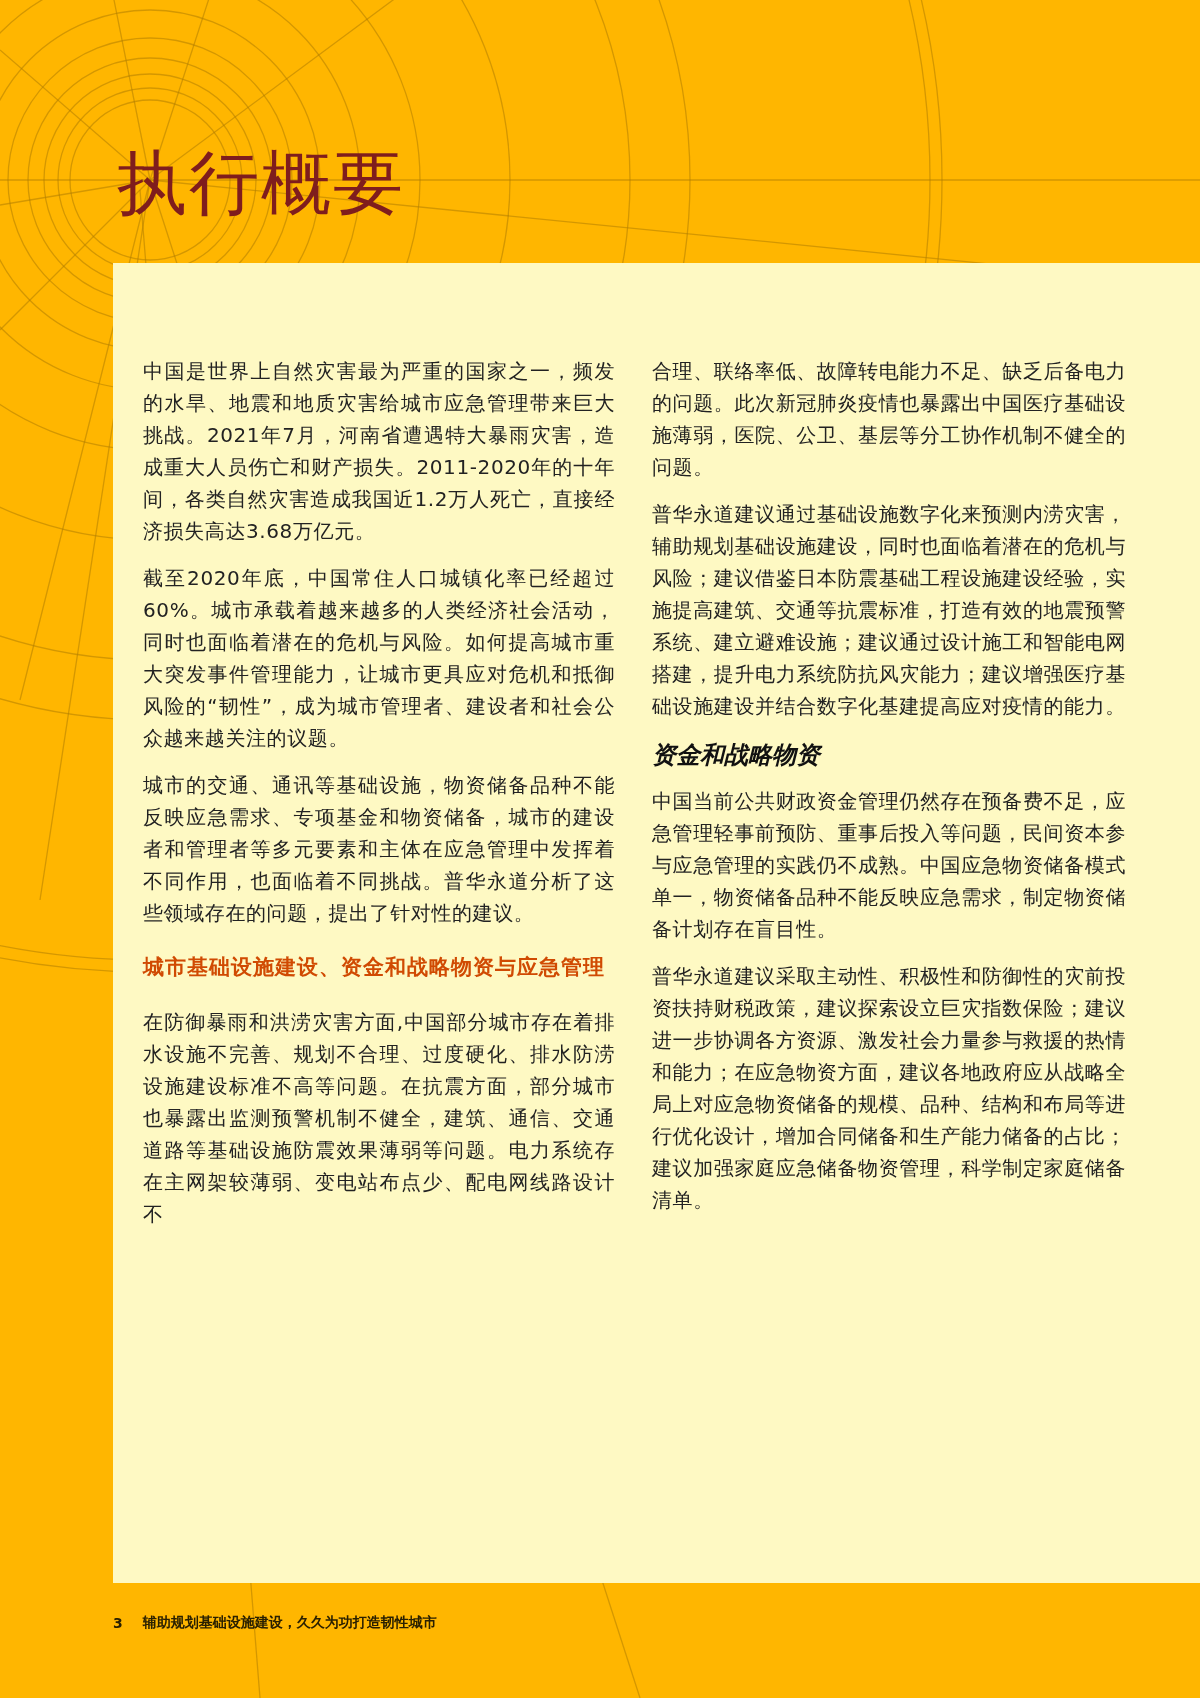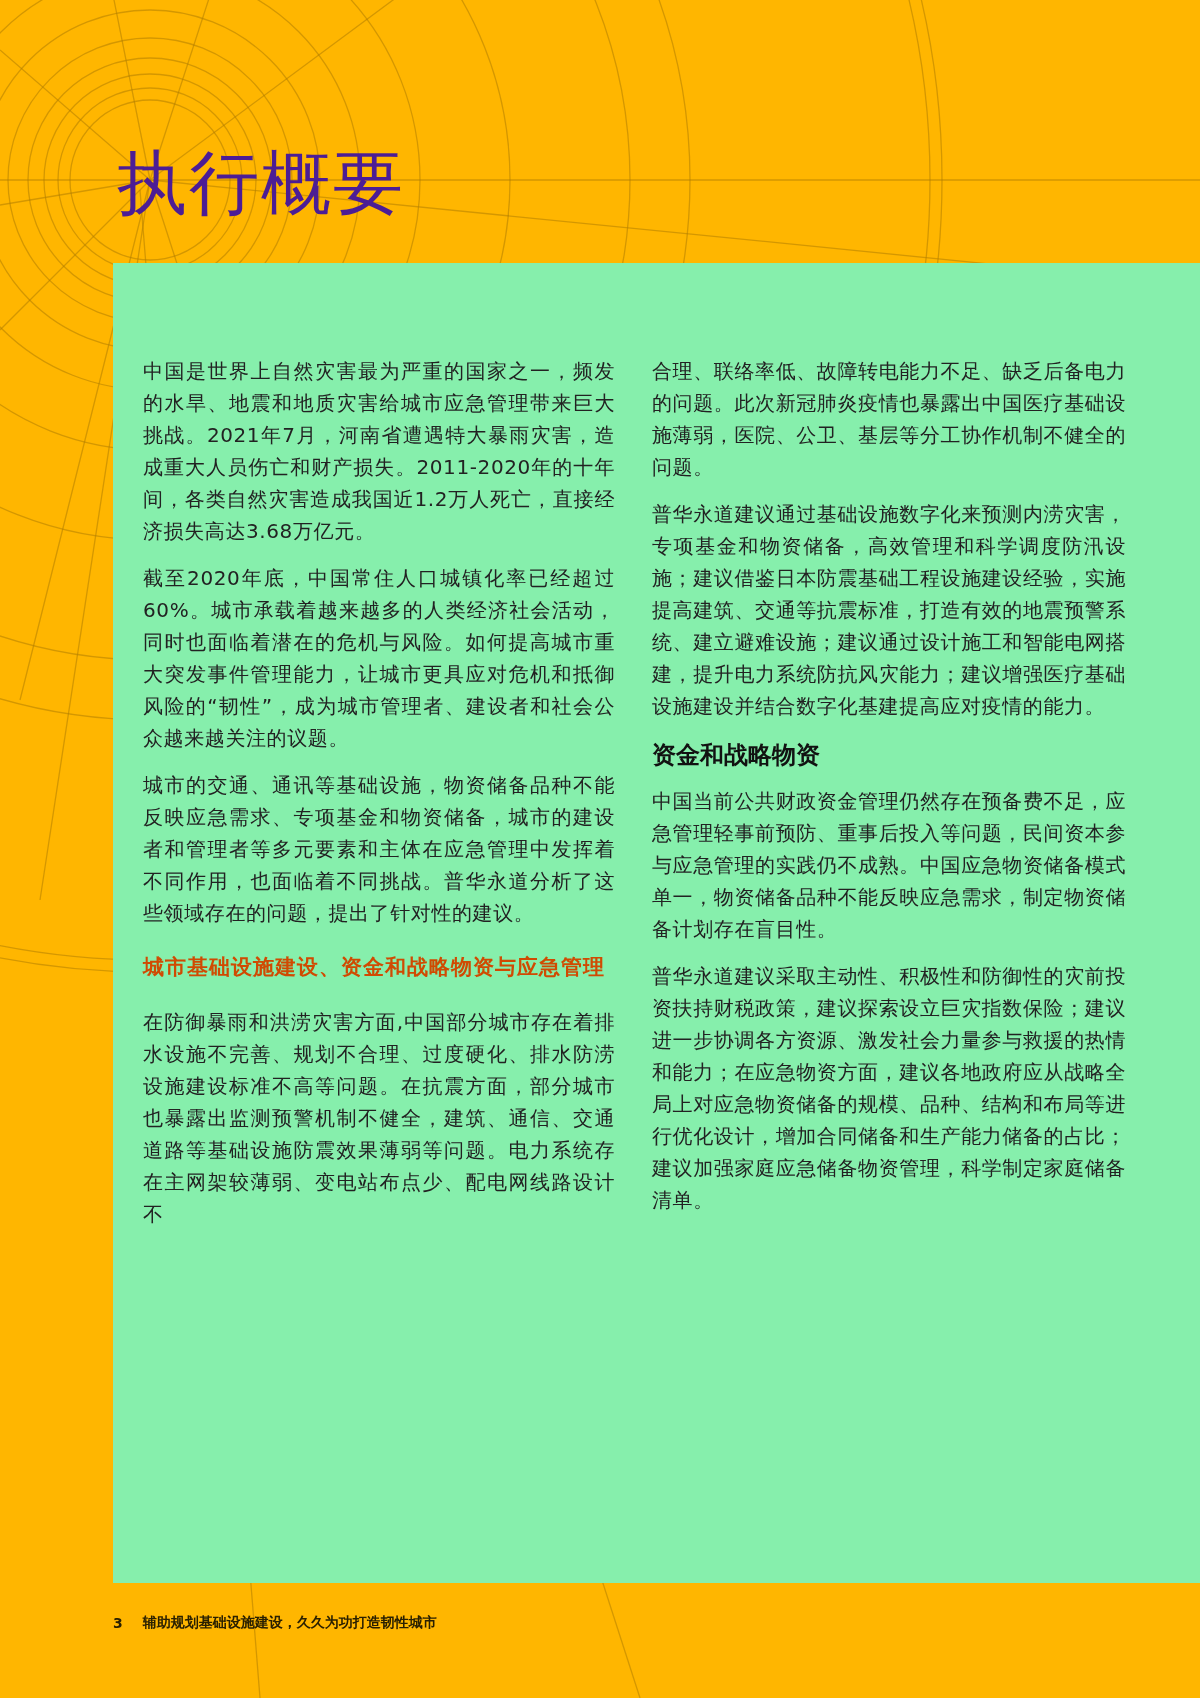--- a/index.html
+++ b/index.html
@@ -6,40 +6,40 @@
   body {
     width: 1200px; height: 1698px; position: relative; overflow: hidden;
     background: #FFB600;
     font-family: "DejaVu Sans", "Liberation Sans", sans-serif;
     color: #1a1a1a;
   }
   .bg-pattern { position: absolute; left: 0; top: 0; width: 1200px; height: 1698px; }
   .page-title {
     position: absolute; left: 117px; top: 148px; margin: 0;
     font-family: "DejaVu Serif", "Liberation Serif", serif;
-    font-size: 70px; font-weight: normal; letter-spacing: 2px; color: #4c1d95;
+    font-size: 70px; font-weight: normal; letter-spacing: 2px; color: #7f1d1d;
     line-height: 1;
   }
   .content-panel {
     position: absolute; left: 113px; top: 263px; width: 1087px; height: 1320px;
-    background: #86efac;
+    background: #fef9c3;
   }
   .col { position: absolute; top: 92px; }
   .col-left { left: 30px; width: 472px; }
   .col-right { left: 539px; width: 474px; }
   .col p {
     margin: 0 0 15px 0; font-size: 20px; line-height: 32px; color: #222;
     text-align: justify; letter-spacing: 0.6px;
   }
   .section-heading {
     margin: 4px 0 16px 0; font-size: 21px; line-height: 46px; font-weight: bold;
     color: #D04A02; letter-spacing: 1px;
   }
   .subheading {
-    margin: 2px 0 12px 0; font-size: 24px; line-height: 36px; font-weight: bold; color: #111;
+    margin: 2px 0 12px 0; font-size: 24px; line-height: 36px; font-weight: bold; color: #111; font-style: italic;
   }
   .footer {
     position: absolute; left: 113px; top: 1614px; font-size: 14px; font-weight: bold; color: #2a2000;
     display: flex; gap: 20px; align-items: center;
   }
 </style>
 </head>
 <body>
 
 <svg class="bg-pattern" viewBox="0 0 1200 1698" xmlns="http://www.w3.org/2000/svg">
@@ -78,21 +78,21 @@
   <section class="col col-left">
     <p>中国是世界上自然灾害最为严重的国家之一，频发的水旱、地震和地质灾害给城市应急管理带来巨大挑战。2021年7月，河南省遭遇特大暴雨灾害，造成重大人员伤亡和财产损失。2011-2020年的十年间，各类自然灾害造成我国近1.2万人死亡，直接经济损失高达3.68万亿元。</p>
     <p>截至2020年底，中国常住人口城镇化率已经超过60%。城市承载着越来越多的人类经济社会活动，同时也面临着潜在的危机与风险。如何提高城市重大突发事件管理能力，让城市更具应对危机和抵御风险的“韧性”，成为城市管理者、建设者和社会公众越来越关注的议题。</p>
     <p>城市的交通、通讯等基础设施，物资储备品种不能反映应急需求、专项基金和物资储备，城市的建设者和管理者等多元要素和主体在应急管理中发挥着不同作用，也面临着不同挑战。普华永道分析了这些领域存在的问题，提出了针对性的建议。</p>
     <h2 class="section-heading">城市基础设施建设、资金和战略物资与应急管理</h2>
     <p>在防御暴雨和洪涝灾害方面,中国部分城市存在着排水设施不完善、规划不合理、过度硬化、排水防涝设施建设标准不高等问题。在抗震方面，部分城市也暴露出监测预警机制不健全，建筑、通信、交通道路等基础设施防震效果薄弱等问题。电力系统存在主网架较薄弱、变电站布点少、配电网线路设计不</p>
   </section>
 
   <section class="col col-right">
     <p>合理、联络率低、故障转电能力不足、缺乏后备电力的问题。此次新冠肺炎疫情也暴露出中国医疗基础设施薄弱，医院、公卫、基层等分工协作机制不健全的问题。</p>
-    <p>普华永道建议通过基础设施数字化来预测内涝灾害，专项基金和物资储备，高效管理和科学调度防汛设施；建议借鉴日本防震基础工程设施建设经验，实施提高建筑、交通等抗震标准，打造有效的地震预警系统、建立避难设施；建议通过设计施工和智能电网搭建，提升电力系统防抗风灾能力；建议增强医疗基础设施建设并结合数字化基建提高应对疫情的能力。</p>
+    <p>普华永道建议通过基础设施数字化来预测内涝灾害，辅助规划基础设施建设，同时也面临着潜在的危机与风险；建议借鉴日本防震基础工程设施建设经验，实施提高建筑、交通等抗震标准，打造有效的地震预警系统、建立避难设施；建议通过设计施工和智能电网搭建，提升电力系统防抗风灾能力；建议增强医疗基础设施建设并结合数字化基建提高应对疫情的能力。</p>
     <h3 class="subheading">资金和战略物资</h3>
     <p>中国当前公共财政资金管理仍然存在预备费不足，应急管理轻事前预防、重事后投入等问题，民间资本参与应急管理的实践仍不成熟。中国应急物资储备模式单一，物资储备品种不能反映应急需求，制定物资储备计划存在盲目性。</p>
     <p>普华永道建议采取主动性、积极性和防御性的灾前投资扶持财税政策，建议探索设立巨灾指数保险；建议进一步协调各方资源、激发社会力量参与救援的热情和能力；在应急物资方面，建议各地政府应从战略全局上对应急物资储备的规模、品种、结构和布局等进行优化设计，增加合同储备和生产能力储备的占比；建议加强家庭应急储备物资管理，科学制定家庭储备清单。</p>
   </section>
 </main>
 
 <footer class="footer">
   <span>3</span>
   <span>辅助规划基础设施建设，久久为功打造韧性城市</span>
 </footer>

